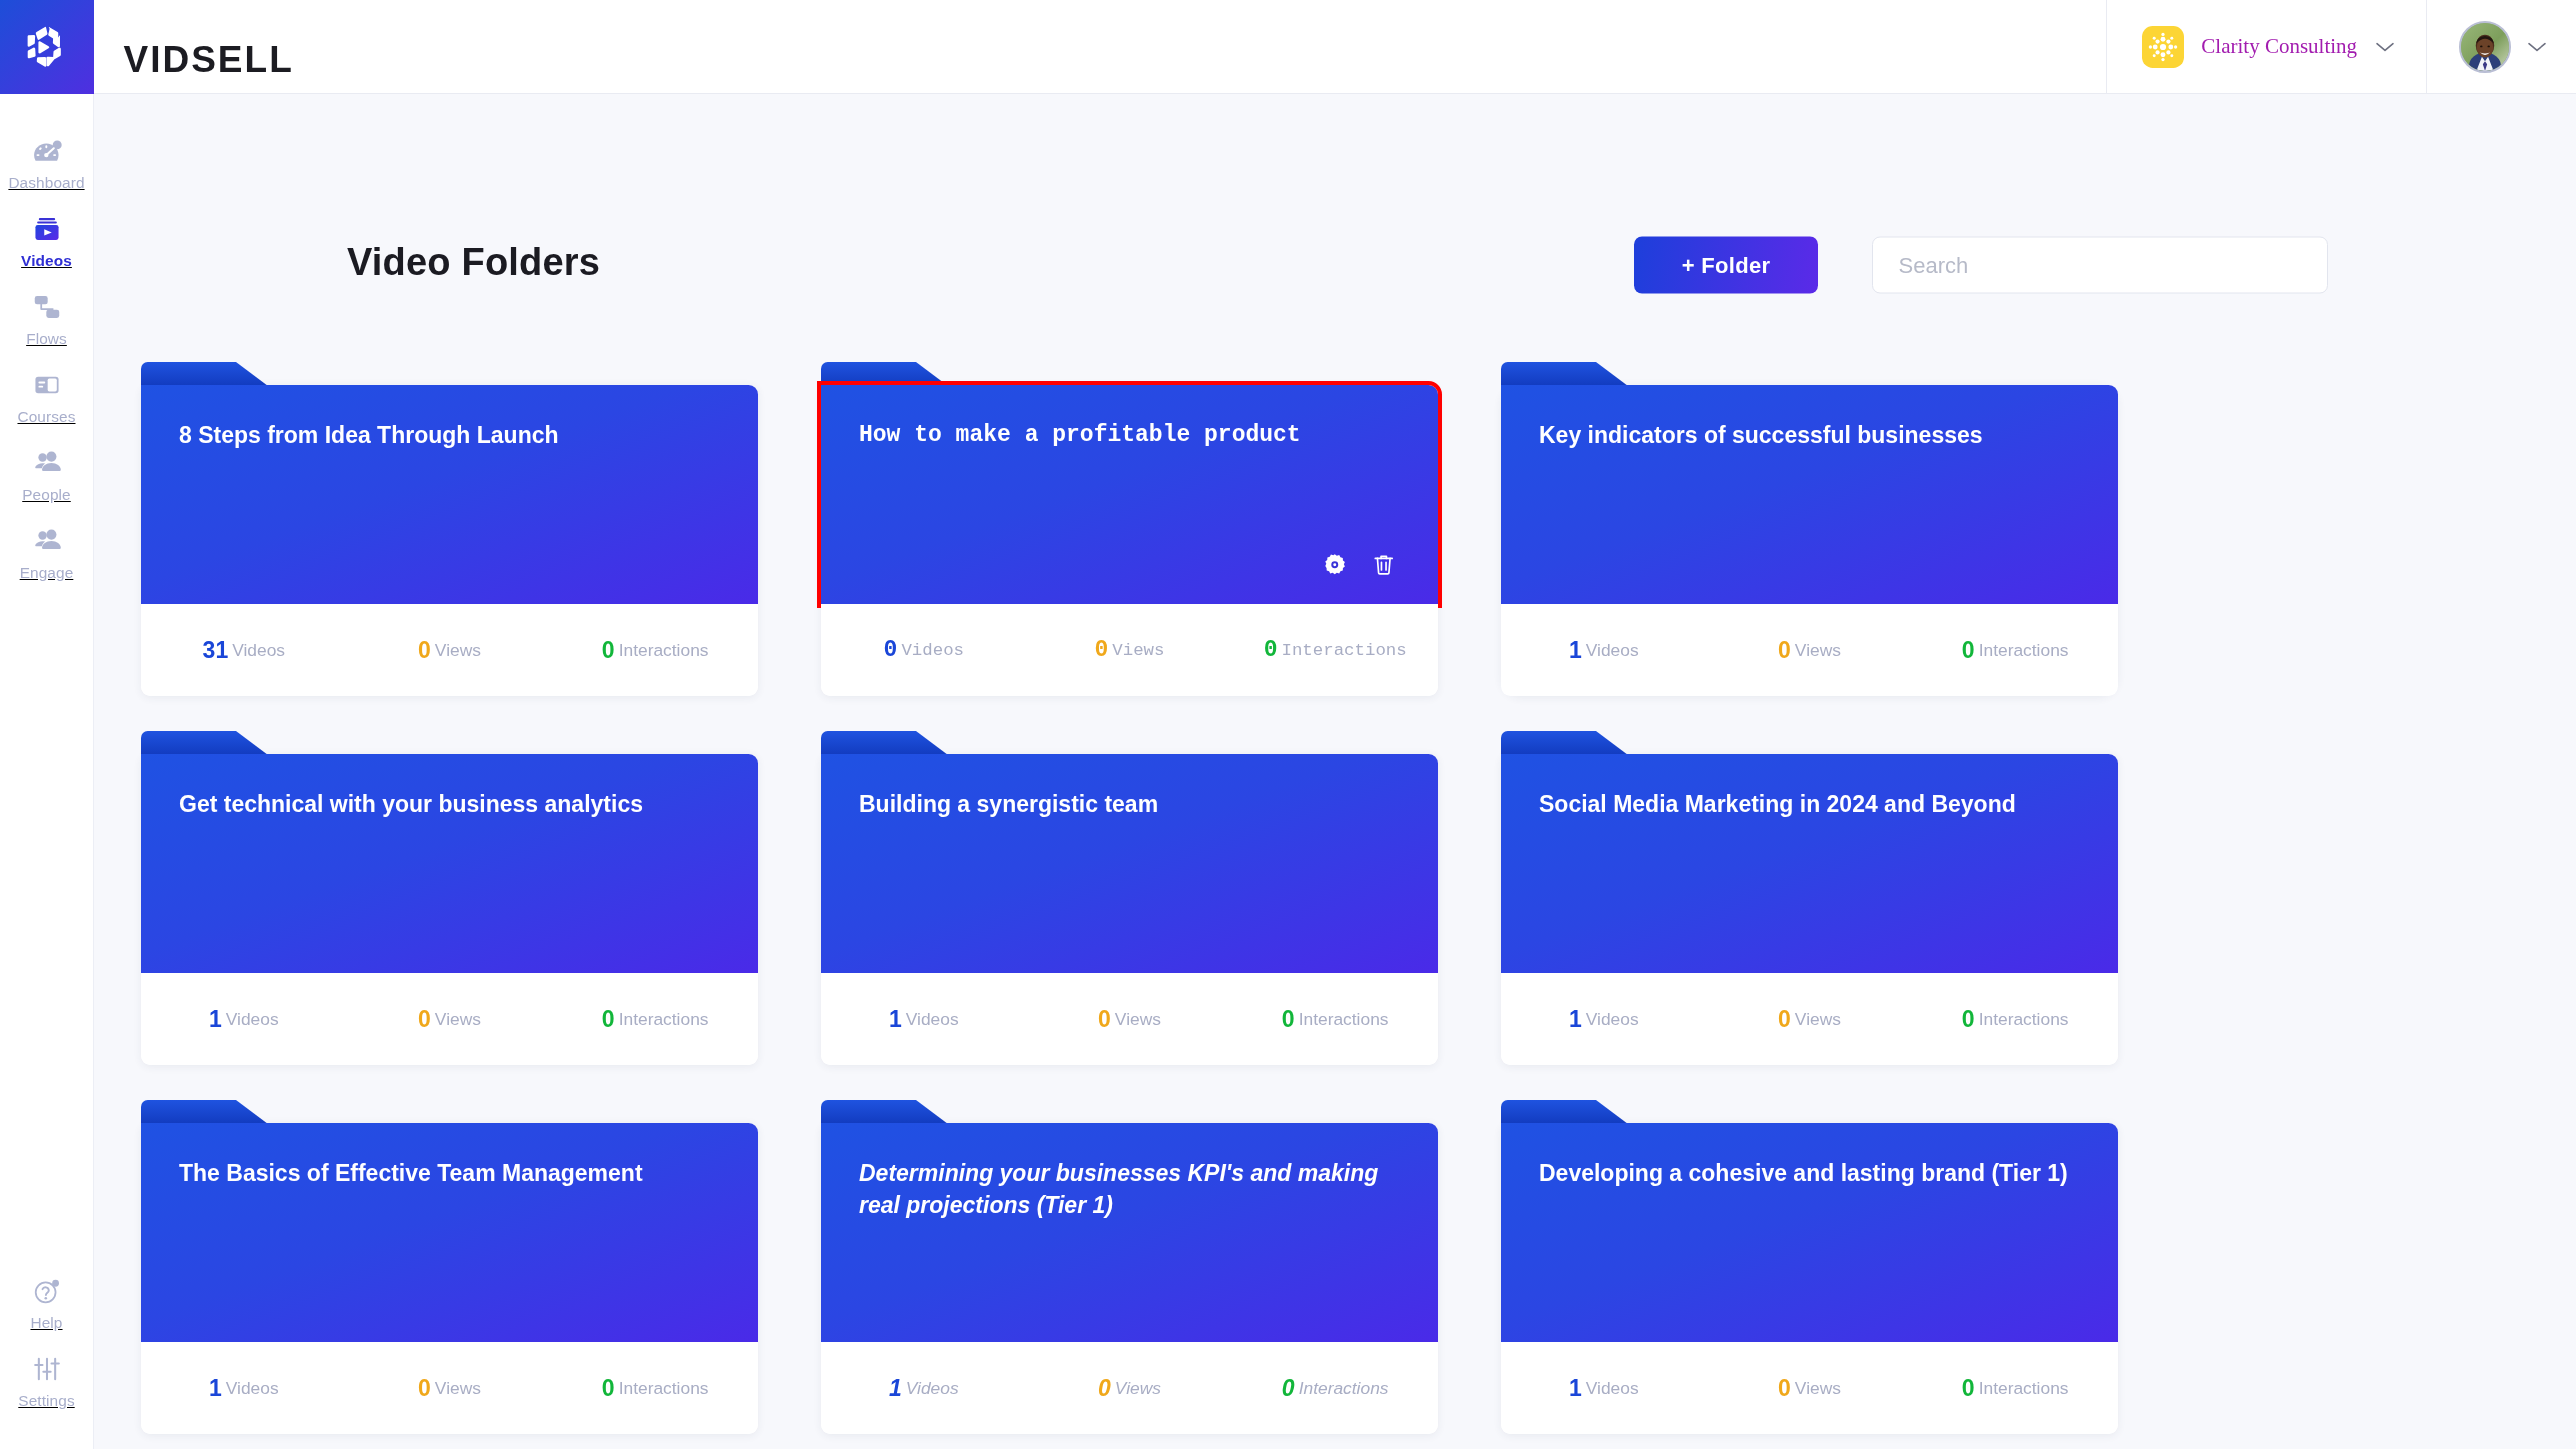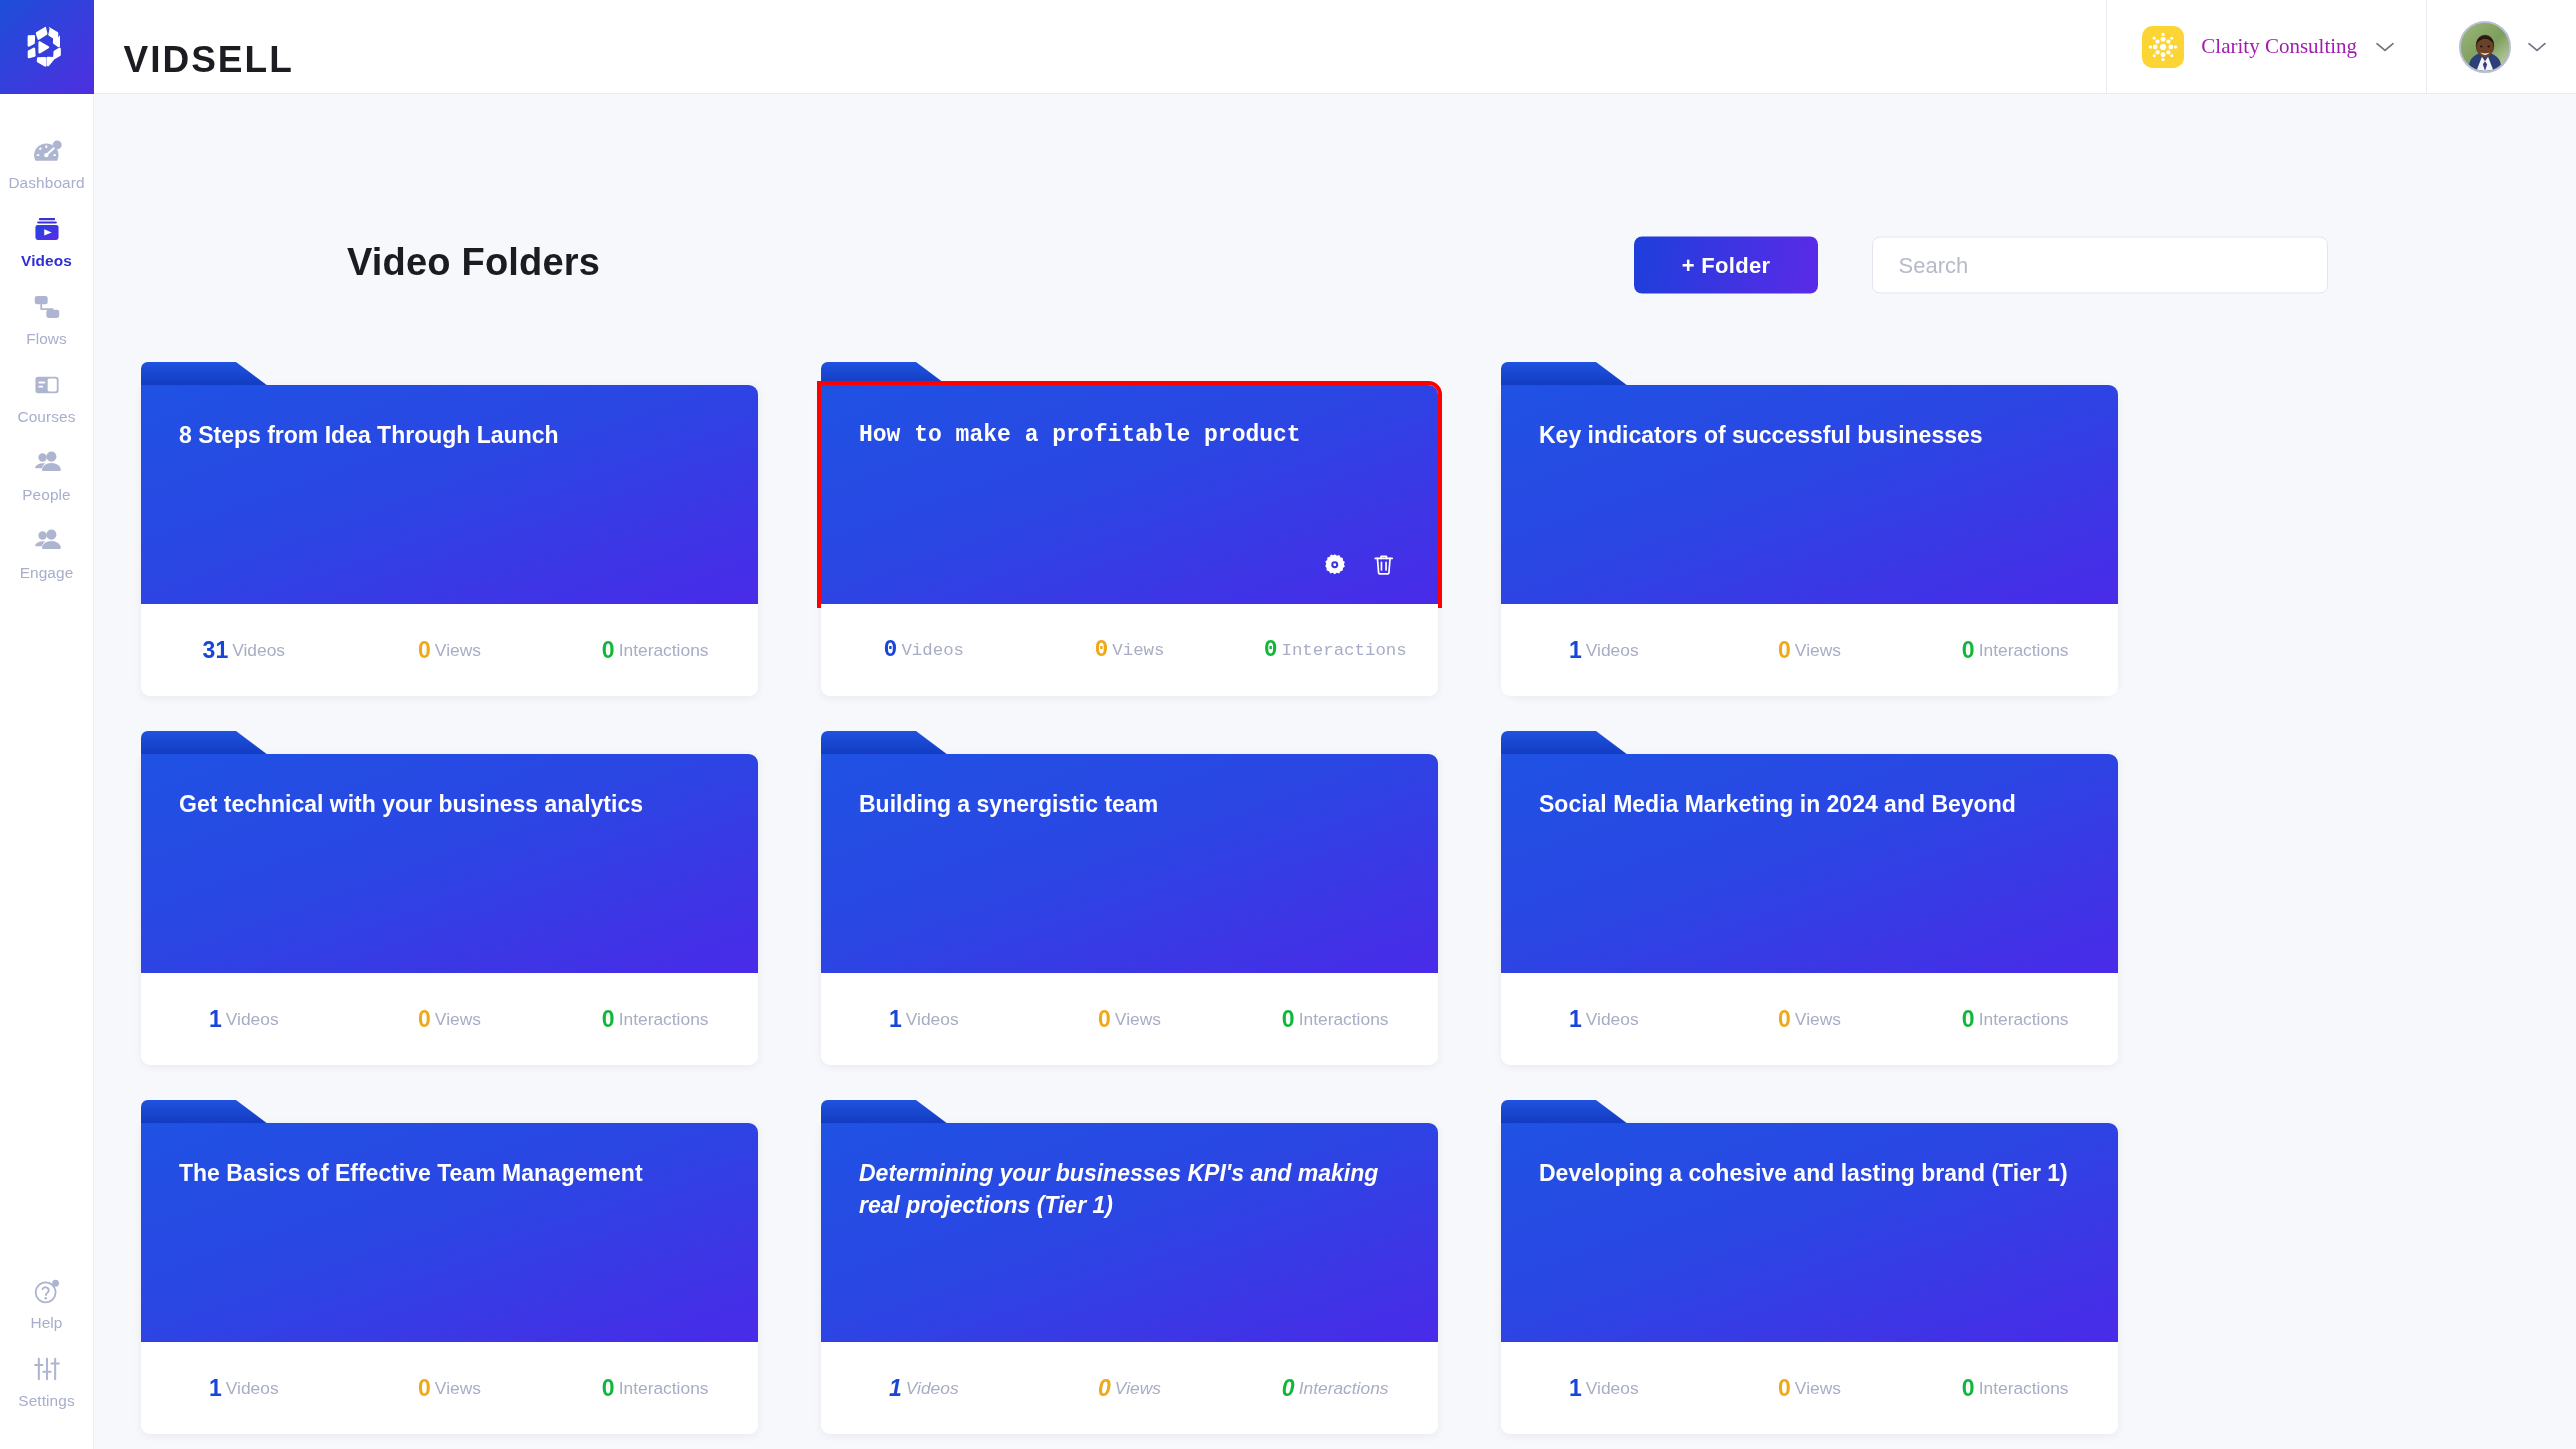--- a/index.html
+++ b/index.html
@@ -56,20 +56,21 @@
     background: #8aa86a;
   }
   .avatar svg { position: absolute; inset: 0; }
 
   
   .sidebar {
     position: absolute; top: 94px; left: 0; width: 94px; height: 1355px;
     background: #ffffff; border-right: 0.7px solid #eceef5;
     display: flex; flex-direction: column; align-items: center;
     z-index: 20;
+    text-decoration: underline;
   }
   .nav-top { padding-top: 29.5px; width: 100%; }
   .nav-bottom { margin-top: auto; padding-bottom: 29.5px; width: 100%; }
   .nav-item {
     width: 100%; height: 78px; display: flex; flex-direction: column;
     align-items: center; justify-content: center; gap: 6px; cursor: pointer;
     text-decoration: none;
   }
   .nav-icon { width: 34px; height: 34px; display: flex; align-items: center; justify-content: center; }
   .nav-icon svg { display: block; }

